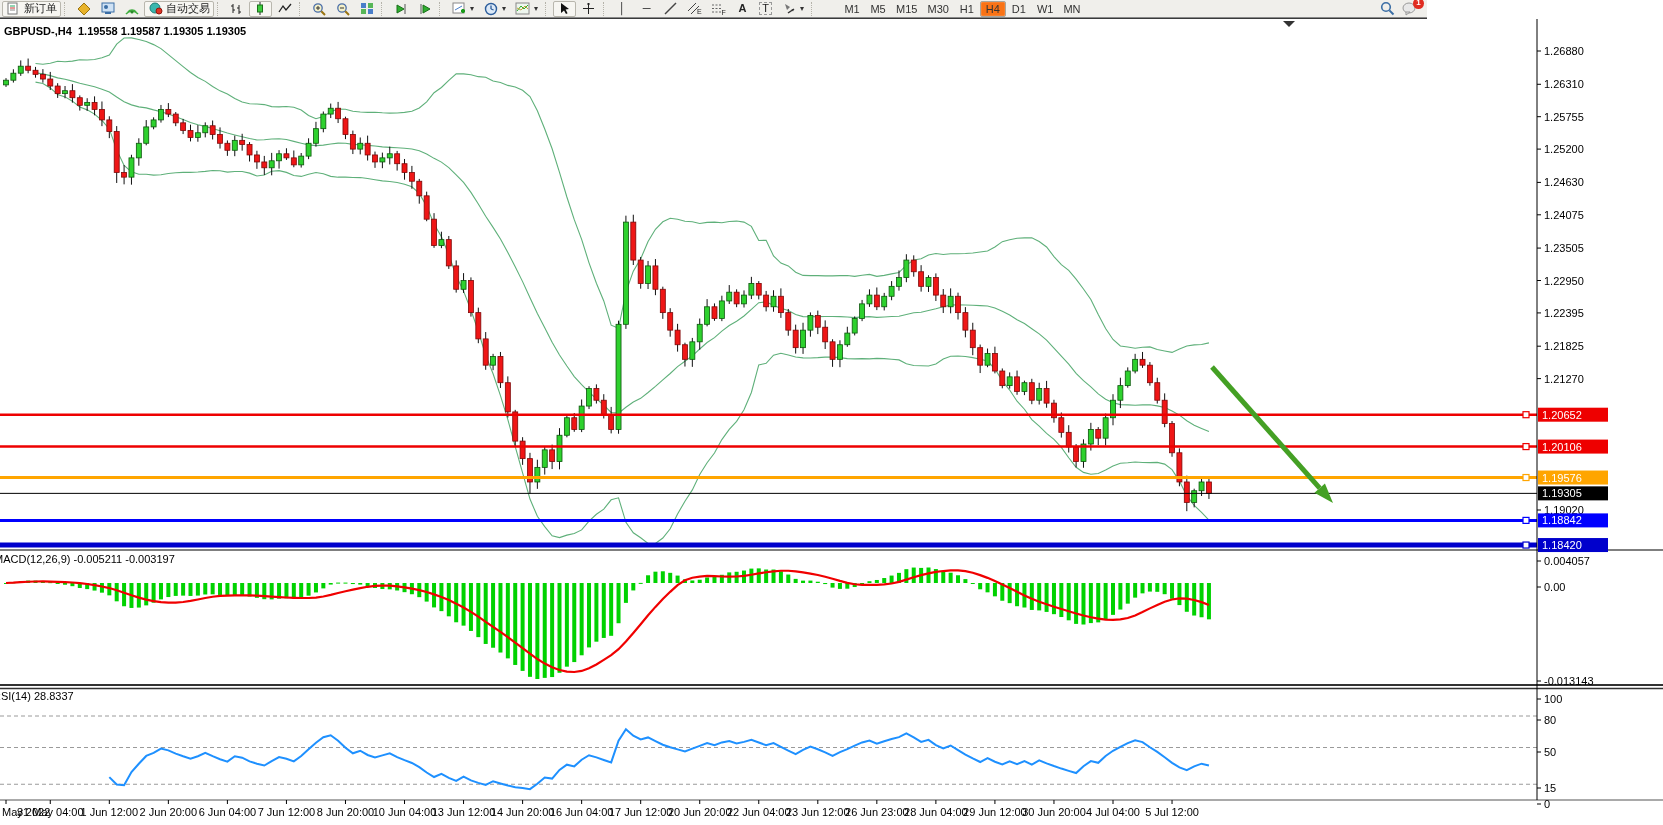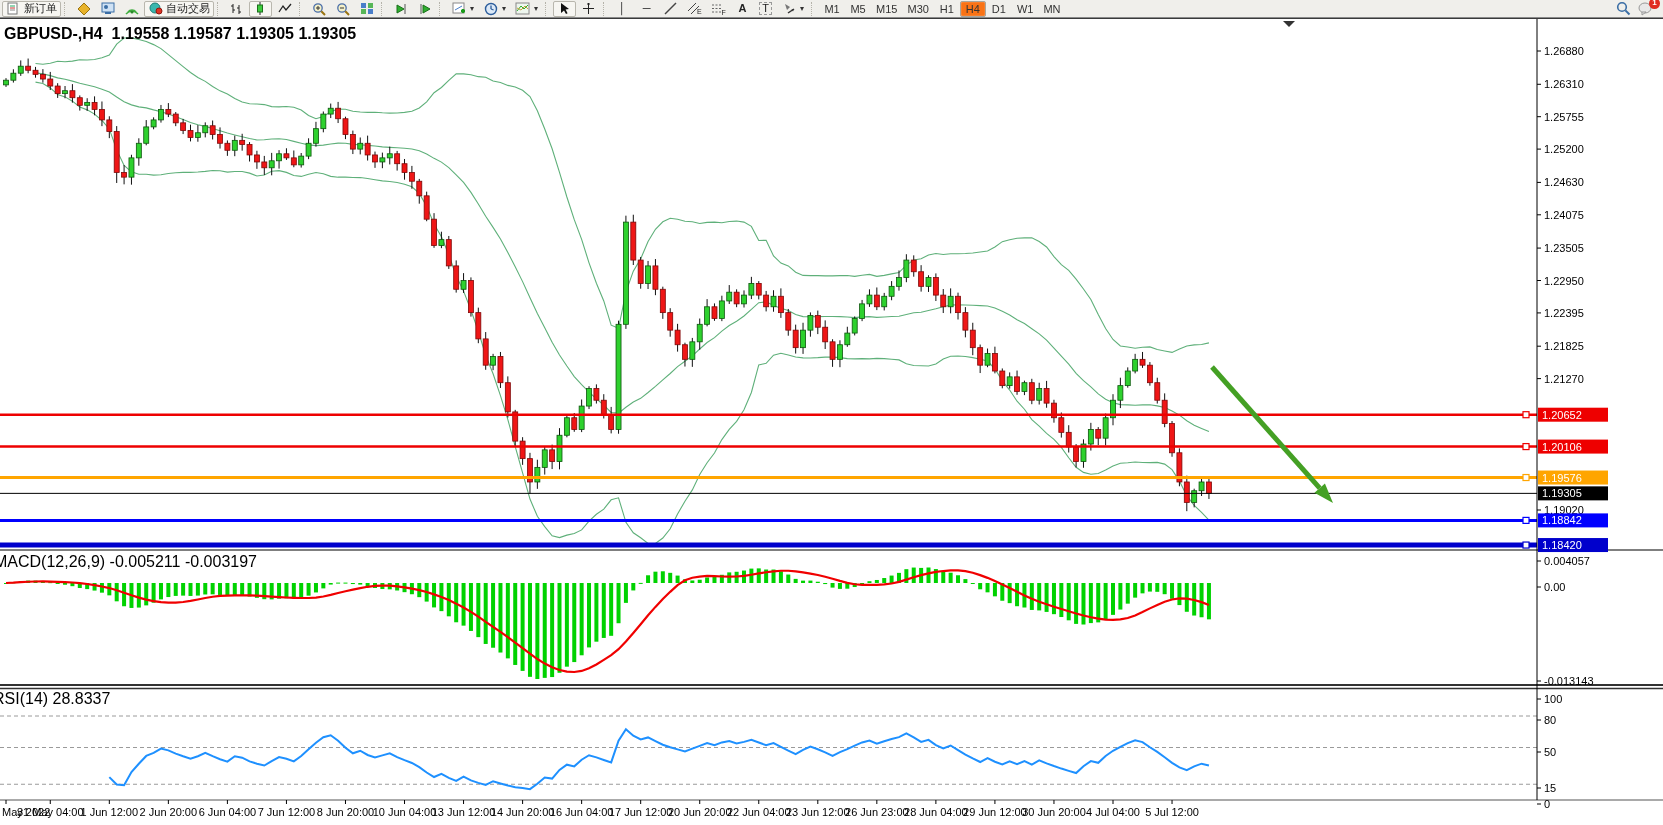--- a/index.html
+++ b/index.html
@@ -1,37 +1,37 @@
 <!DOCTYPE html>
 <html><head>
 <meta charset="utf-8">
 <style>
   html,body{margin:0;padding:0;background:#fff;overflow:hidden;}
   *{box-sizing:border-box;}
   #app{position:relative;width:1663px;height:825px;font-family:"Liberation Sans",sans-serif;background:#fff;}
   
-  #toolbar{position:absolute;left:0;top:0;width:1663px;height:18px;background:#f0efeb;
+  #toolbar{position:absolute;left:0;top:0;width:1427px;height:18px;background:#f0efeb;
     border-bottom:1px solid #8a8a8a;display:flex;align-items:center;gap:1px;padding:0 2px;font-size:11px;color:#222;}
   #toolbar:after{content:"";position:absolute;left:0;top:18px;width:100%;height:1px;background:#3a3a3a;}
   .tbtn{display:inline-flex;align-items:center;gap:3px;height:16px;padding:0 3px;border:1px solid transparent;border-radius:2px;cursor:default;flex:0 0 auto;}
   .tbtn.framed{border-color:#b9b7ae;background:#f7f6f2;}
   .sep{width:5px;height:14px;border-left:1px dotted #b5b3aa;margin:0 2px;flex:0 0 auto;}
   .ico{width:15px;height:14px;display:inline-flex;align-items:center;justify-content:center;font-size:11px;line-height:1;flex:0 0 auto;}
   .caret{font-size:8px;color:#333;margin-left:1px;}
   .glyph-v{color:#222;font-weight:bold;}
-  .tf-group{display:flex;align-items:flex-end;gap:0;margin-left:0;}
+  .tf-group{display:flex;align-items:flex-end;gap:0;margin-left:20px;}
   .tf-btn{min-width:26px;text-align:center;padding:1px 4px;font-size:11px;color:#333;border:1px solid transparent;border-radius:2px;}
   .tf-btn.active{background:#f97316;border-color:#a8a69e;box-shadow:inset 0 0 1px #fff;}
   #toolbar-right{margin-left:auto;display:flex;align-items:center;gap:6px;padding-right:6px;}
   .badge{position:absolute;right:-5px;top:-4px;background:#e02b20;color:#fff;border-radius:50%;
     width:11px;height:11px;font-size:8px;display:flex;align-items:center;justify-content:center;font-weight:bold;}
   
   #chart-wrap{position:absolute;left:0;top:19px;width:1663px;height:806px;background:#fff;}
   #chart{position:absolute;left:0;top:0;}
-  .overlay-label{position:absolute;font-size:16px;color:#000;white-space:pre;z-index:5;}
+  .overlay-label{position:absolute;font-size:11px;color:#000;white-space:pre;z-index:5;}
   #symbol-label{left:4px;top:6px;font-weight:bold;}
   #macd-label{left:-6px;top:534px;}
   #rsi-label{left:-7px;top:671px;}
 </style>
 </head>
 <body>
 
 <div id="app">
 
   <div id="toolbar">

